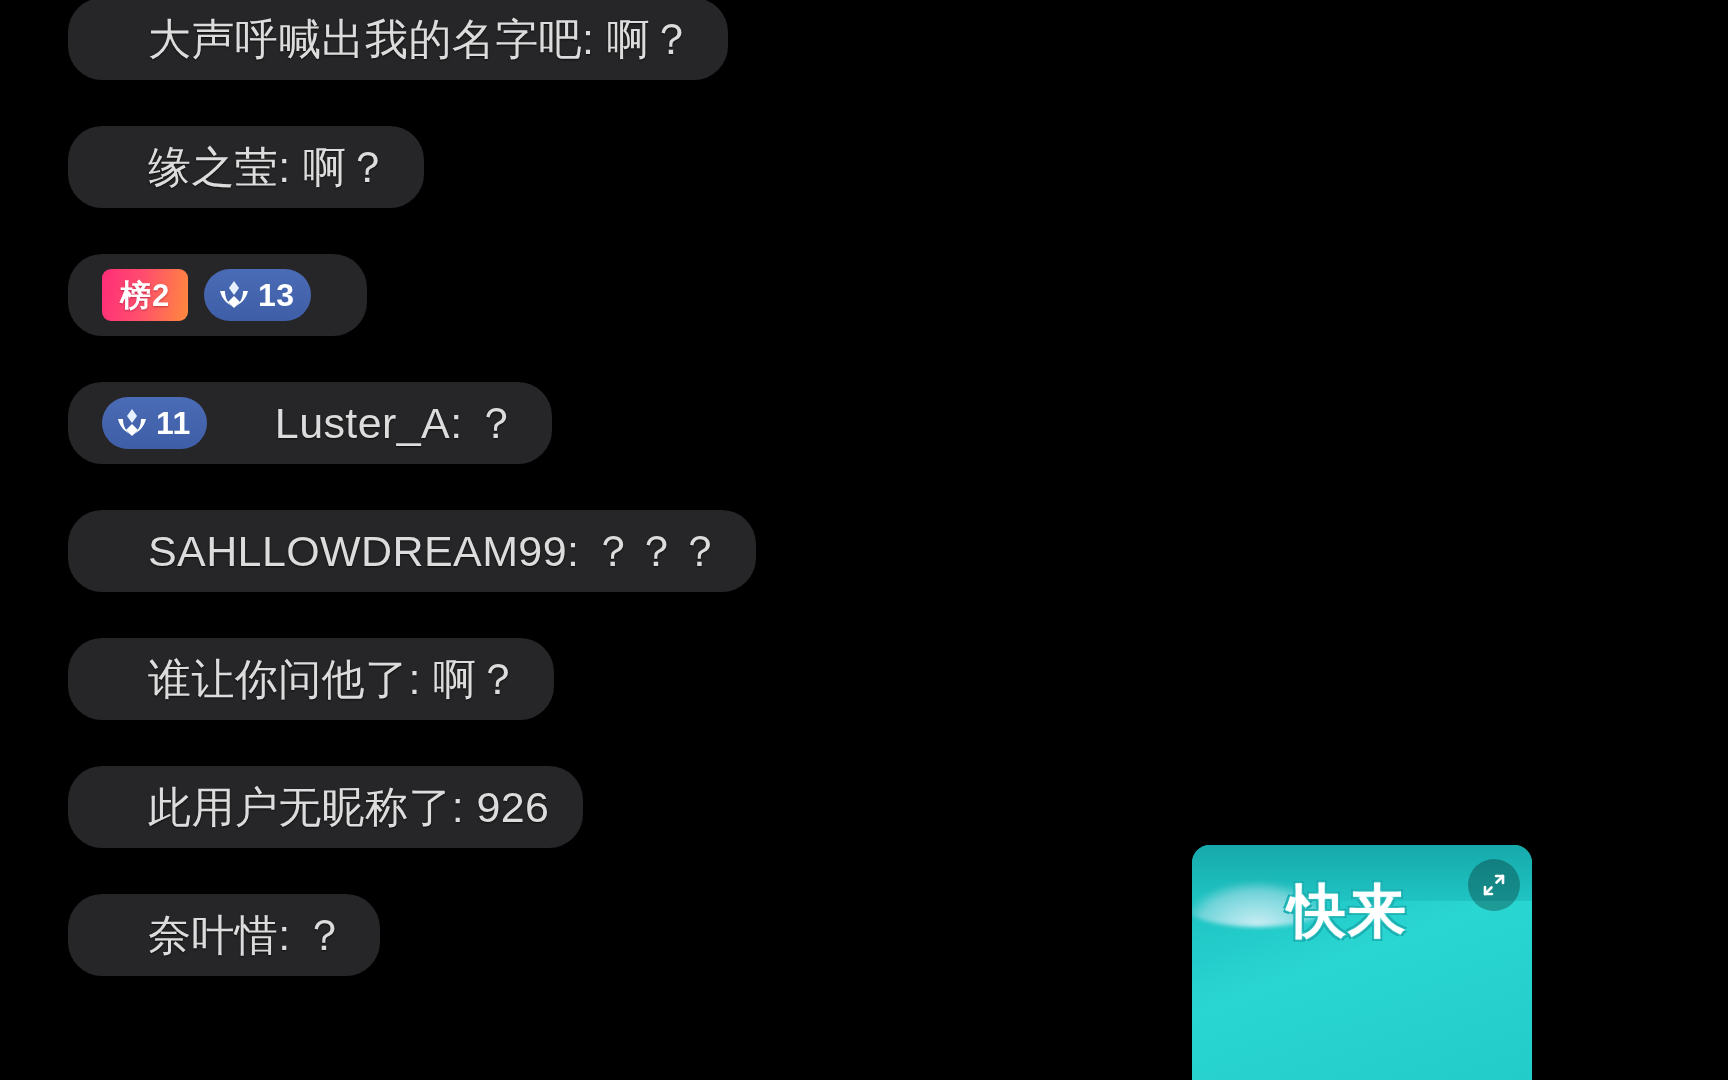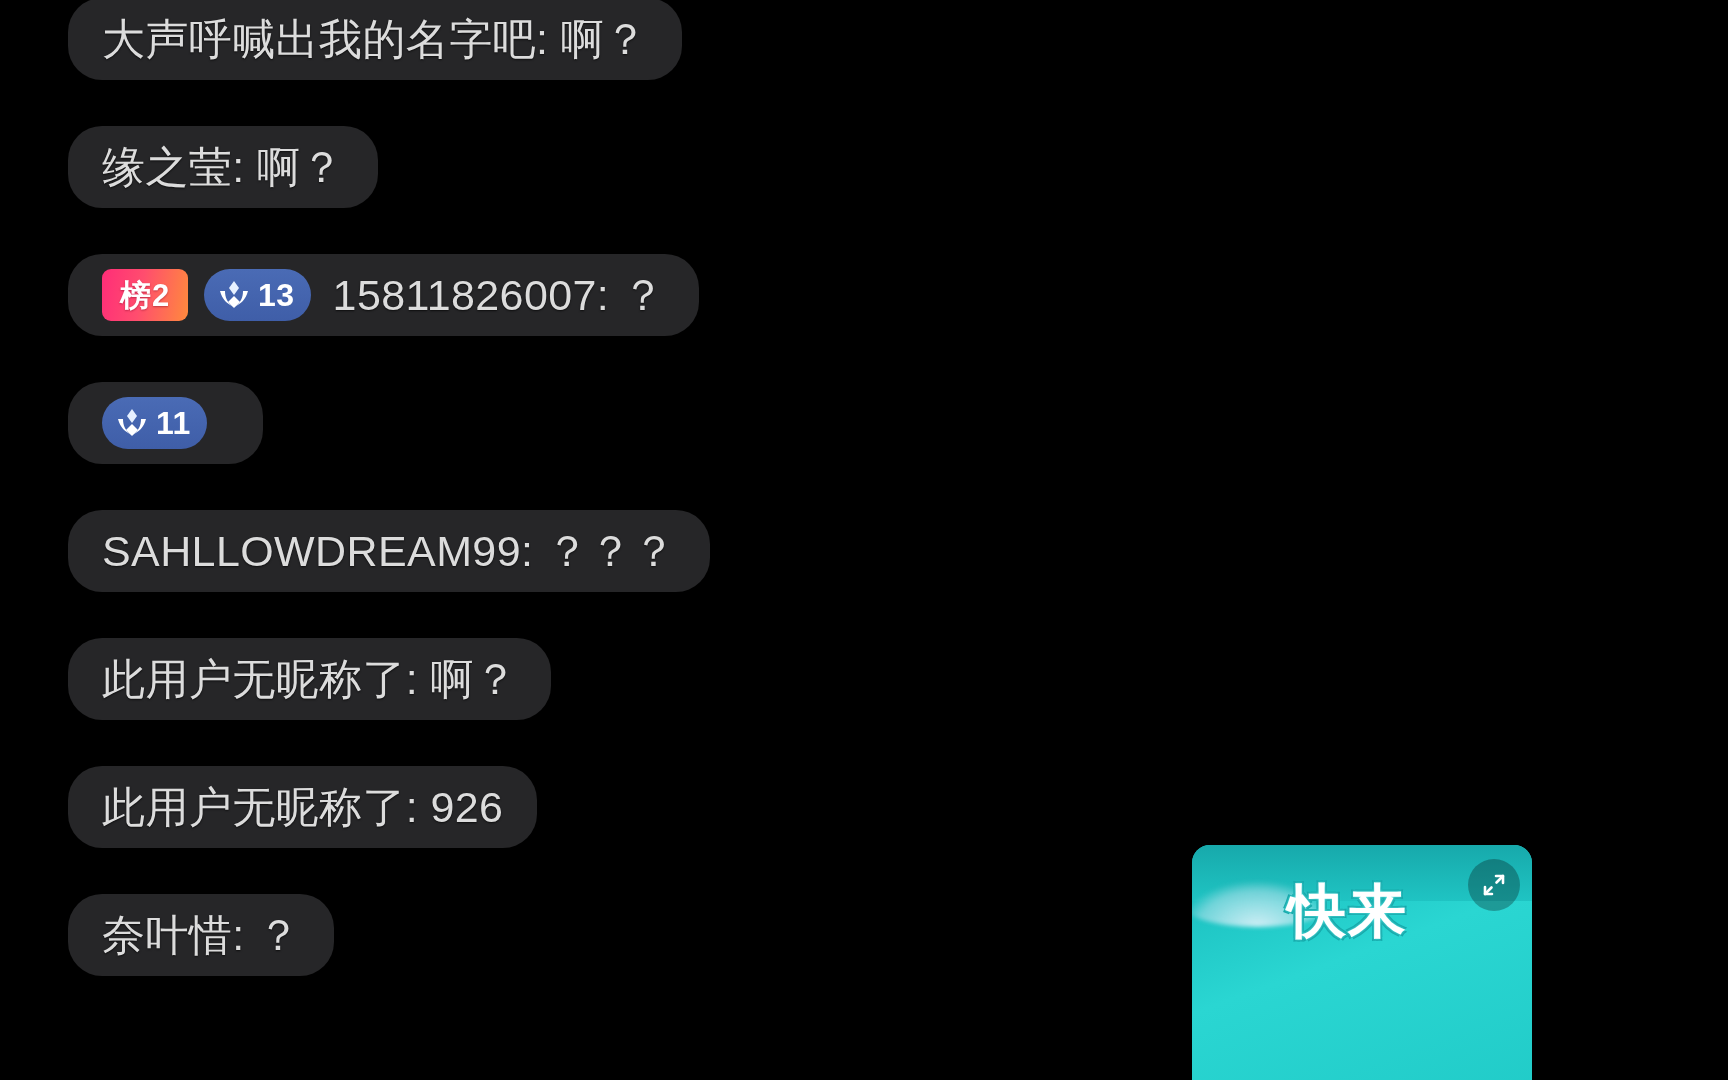--- a/index.html
+++ b/index.html
@@ -45,20 +45,21 @@
     backdrop-filter: blur(2px);
   }
 
   .chat-text {
     color: #dcdcdc;
     font-size: 43px;
     line-height: 1;
     white-space: nowrap;
     letter-spacing: 0.4px;
     text-shadow: 0 1px 2px rgba(0,0,0,0.65);
+    margin-left: 46px;
   }
 
   
   .chat-row.first {
     margin-top: -2px;
   }
 
   
   .badge-group {
     display: flex;
@@ -211,45 +212,45 @@
             <svg viewBox="0 0 40 40" width="40" height="40" aria-hidden="true">
               <path d="M20 6 L25 13 L20 20 L15 13 Z" fill="#e6f0ff"></path>
               <path d="M6 16 C8 24, 13 29, 20 32 C13 28, 11 22, 11 16 Z" fill="#ffffff"></path>
               <path d="M34 16 C32 24, 27 29, 20 32 C27 28, 29 22, 29 16 Z" fill="#ffffff"></path>
               <path d="M20 21 L26 27 L20 33 L14 27 Z" fill="#ffffff"></path>
             </svg>
           </span>
           <span class="level-num">13</span>
         </span>
       </span>
-      <span class="chat-text">15811826007: ？</span>
     </div>
 
     <div class="chat-row">
       <span class="badge-group">
         <span class="level-badge">
           <span class="fan-icon">
             <svg viewBox="0 0 40 40" width="40" height="40" aria-hidden="true">
               <path d="M20 6 L25 13 L20 20 L15 13 Z" fill="#e6f0ff"></path>
               <path d="M6 16 C8 24, 13 29, 20 32 C13 28, 11 22, 11 16 Z" fill="#ffffff"></path>
               <path d="M34 16 C32 24, 27 29, 20 32 C27 28, 29 22, 29 16 Z" fill="#ffffff"></path>
               <path d="M20 21 L26 27 L20 33 L14 27 Z" fill="#ffffff"></path>
             </svg>
           </span>
           <span class="level-num">11</span>
         </span>
       </span>
+      <span class="chat-text">Luster_A: ？</span>
     </div>
 
     <div class="chat-row">
       <span class="chat-text">SAHLLOWDREAM99: ？？？</span>
     </div>
 
     <div class="chat-row">
-      <span class="chat-text">此用户无昵称了: 啊？</span>
+      <span class="chat-text">谁让你问他了: 啊？</span>
     </div>
 
     <div class="chat-row">
       <span class="chat-text">此用户无昵称了: 926</span>
     </div>
 
     <div class="chat-row">
       <span class="chat-text">奈叶惜: ？</span>
     </div>
 

